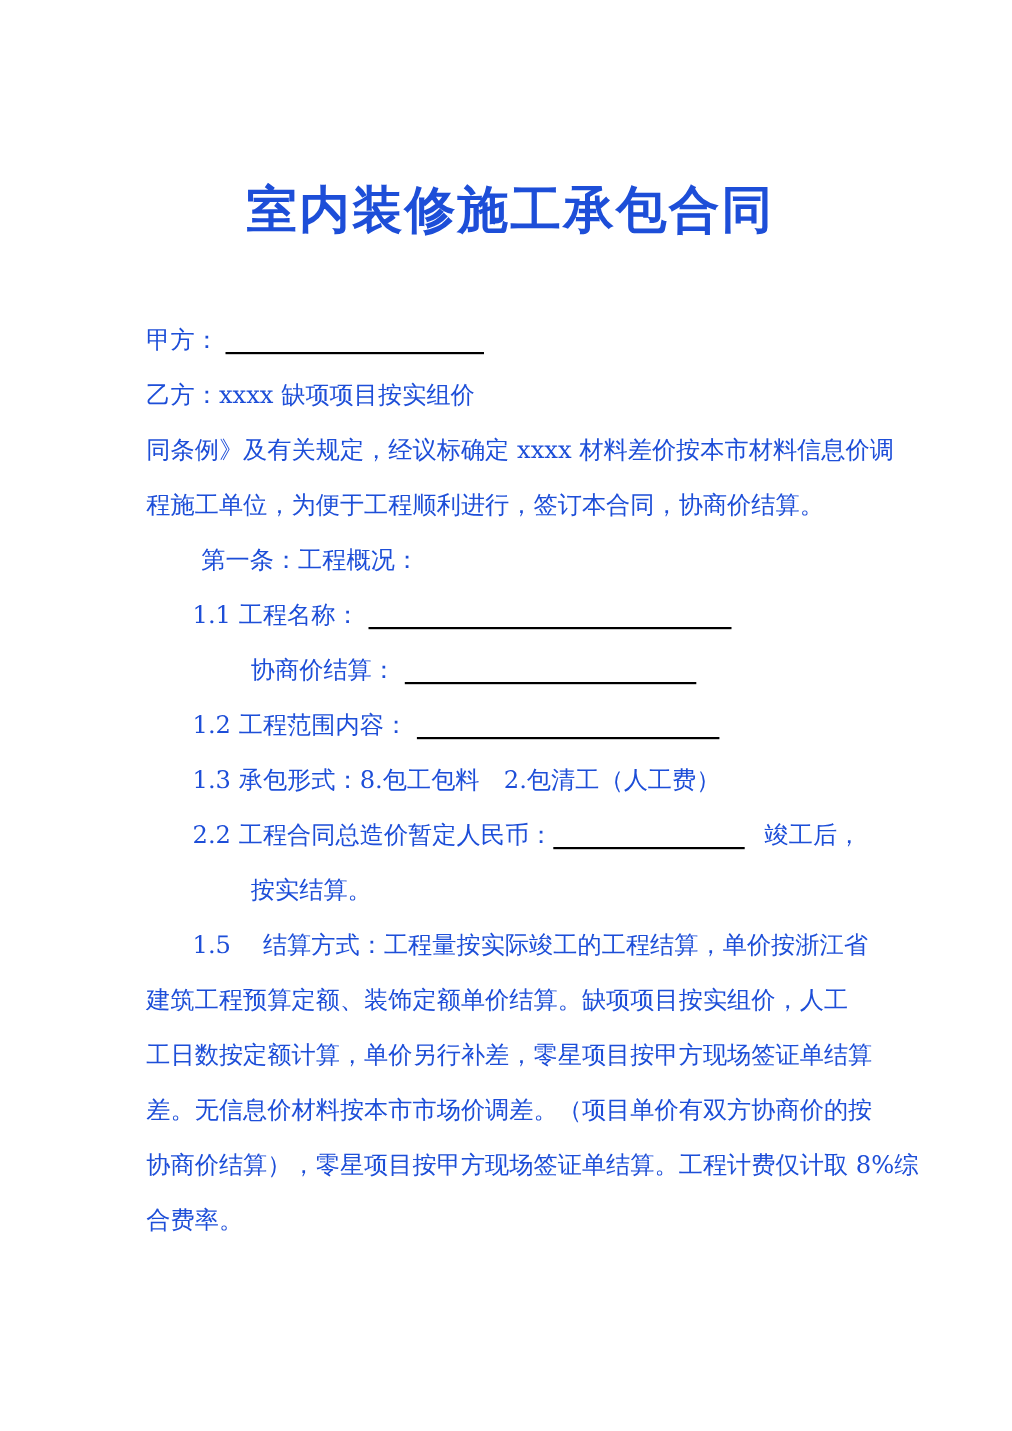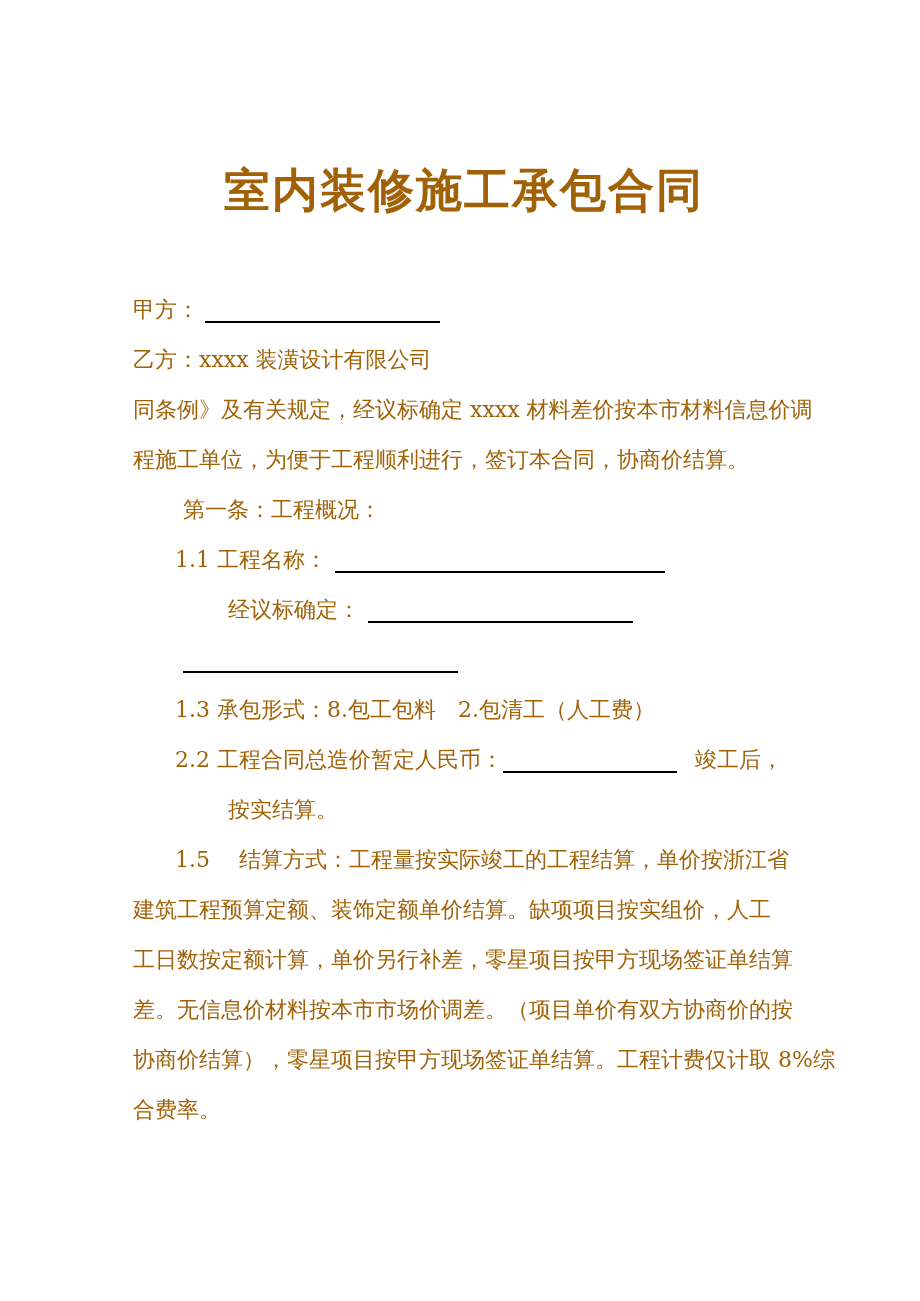--- a/index.html
+++ b/index.html
@@ -1,19 +1,19 @@
 <!DOCTYPE html>
 <html><head>
 <meta charset="utf-8">
 <style>
   html,body { margin:0; padding:0; background:#ffffff; }
   .page {
     position:relative;
     width:920px; height:1301px;
-    background:#ffffff; color:#a16207;
+    background:#ffffff; color:#1d4ed8;
     font-family:"DejaVu Serif","Liberation Serif",serif;
     box-sizing:border-box;
     padding:0 125px 0 133px;
     overflow:hidden;
   }
   .title {
     margin:155px 0 0 0;
     font-size:46px; line-height:70px;
     font-weight:bold; text-align:center;
     letter-spacing:2px;
@@ -46,38 +46,38 @@
 <div class="page">
 
   <h1 class="title">室内装修施工承包合同</h1>
 
   <div class="lines">
 
     <div class="line">
       <span>甲方：</span><span class="blank w235"></span>
     </div>
 
-    <div class="line">乙方：xxxx 装潢设计有限公司</div>
+    <div class="line">乙方：xxxx 缺项项目按实组价</div>
 
     <div class="line">同条例》及有关规定，经议标确定 xxxx 材料差价按本市材料信息价调</div>
     <div class="line">程施工单位，为便于工程顺利进行，签订本合同，协商价结算。</div>
 
     <div class="line ind-head">第一条：工程概况：</div>
 
     <div class="line ind-item">
       <span>1.1 工程名称：</span><span class="blank w330"></span>
     </div>
 
     <div class="line ind-sub">
-      <span>经议标确定：</span><span class="blank w265"></span>
+      <span>协商价结算：</span><span class="blank w265"></span>
     </div>
 
 
     <div class="line ind-item">
-      <span class="blank w275"></span>
+      <span>1.2 工程范围内容：</span><span class="blank w275"></span>
     </div>
 
     <div class="line ind-item">1.3 承包形式：8.包工包料　2.包清工（人工费）</div>
 
     <div class="line ind-item">
       <span>2.2 工程合同总造价暂定人民币：</span><span class="blank w174"></span><span class="suffix">竣工后，</span>
     </div>
 
     <div class="line ind-sub">按实结算。</div>
 

